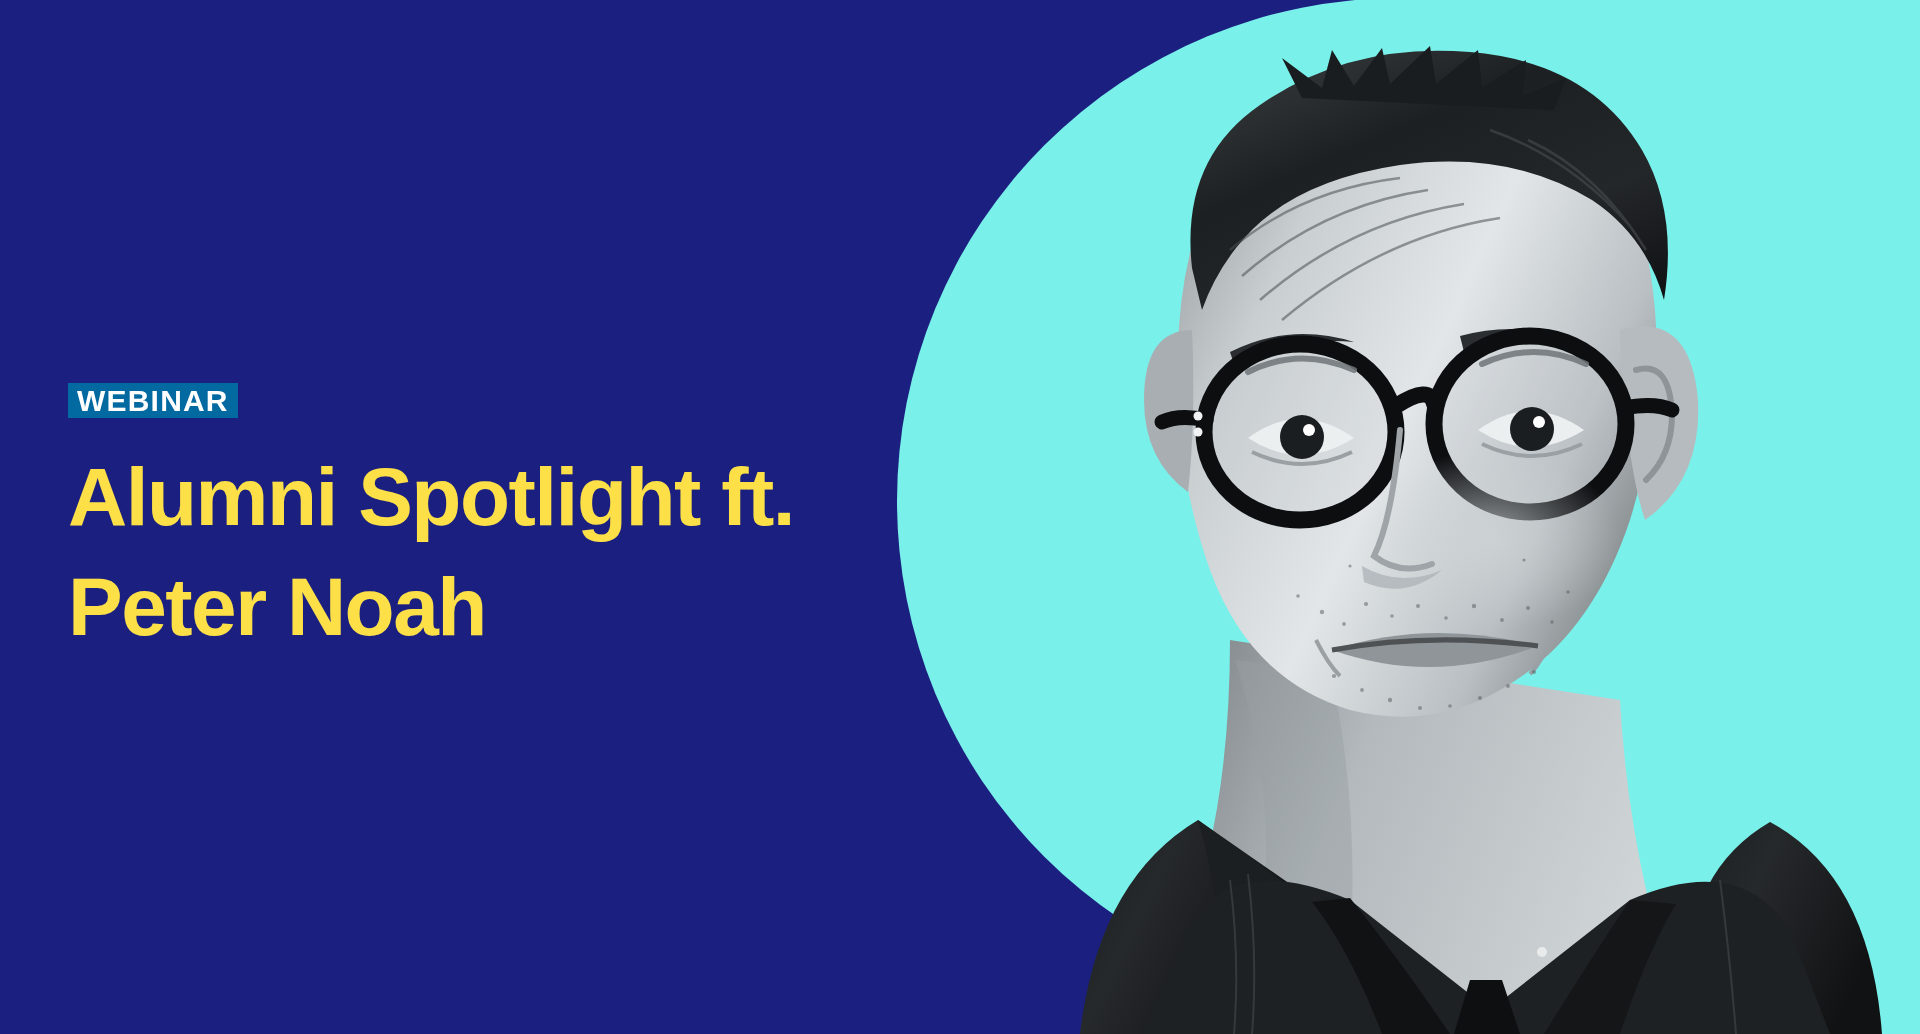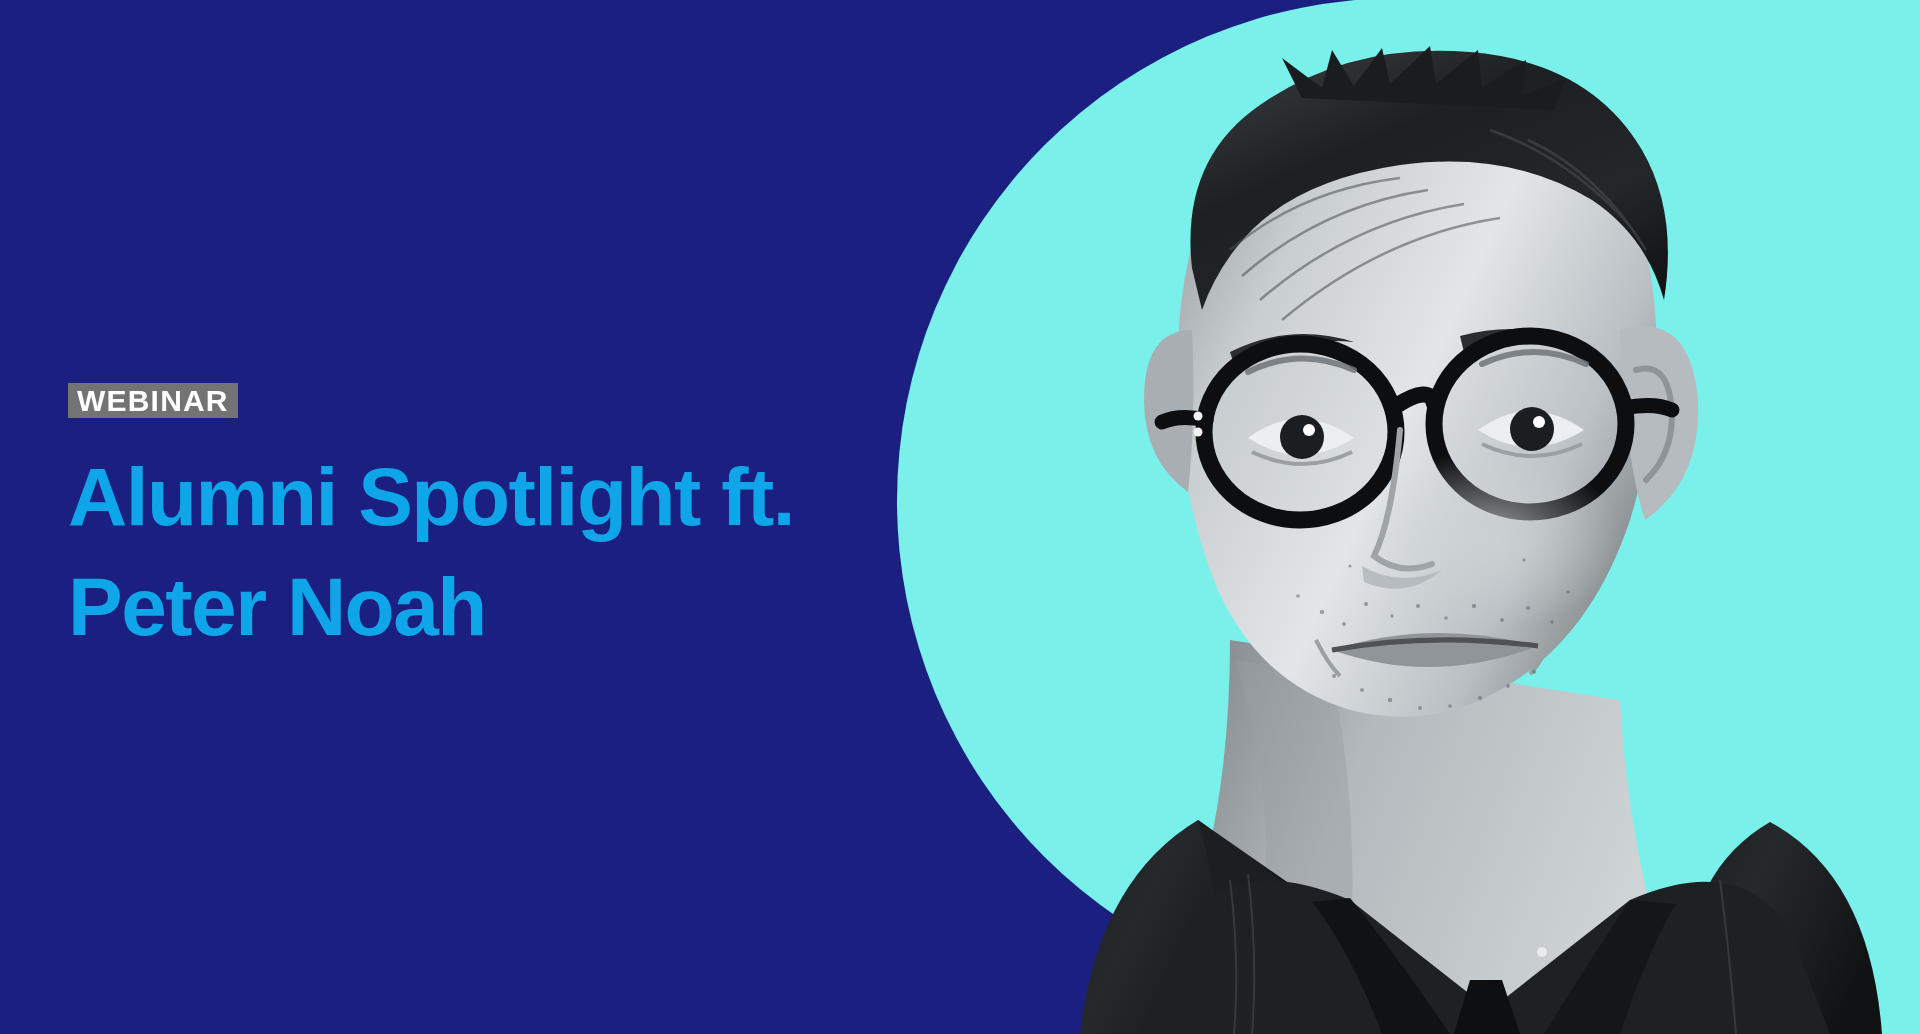--- a/index.html
+++ b/index.html
@@ -33,33 +33,33 @@
   }
 
   
   #text-block {
     position:absolute;
     left:68px; top:383px;
     width:800px;
   }
   #badge {
     display:inline-block;
-    background:#737373;
+    background:#0369a1;
     color:#FFFFFF;
     font-size:30px;
     font-weight:bold;
     letter-spacing:1.2px;
     line-height:35px;
     height:35px;
     padding:0 9px;
     white-space:nowrap;
   }
   #headline {
     margin-top:24px;
-    color:#0ea5e9;
+    color:#fde047;
     font-size:82px;
     font-weight:bold;
     line-height:110px;
     letter-spacing:-1.5px;
     white-space:pre-line;
   }
 
   
   #portrait {
     position:absolute;

